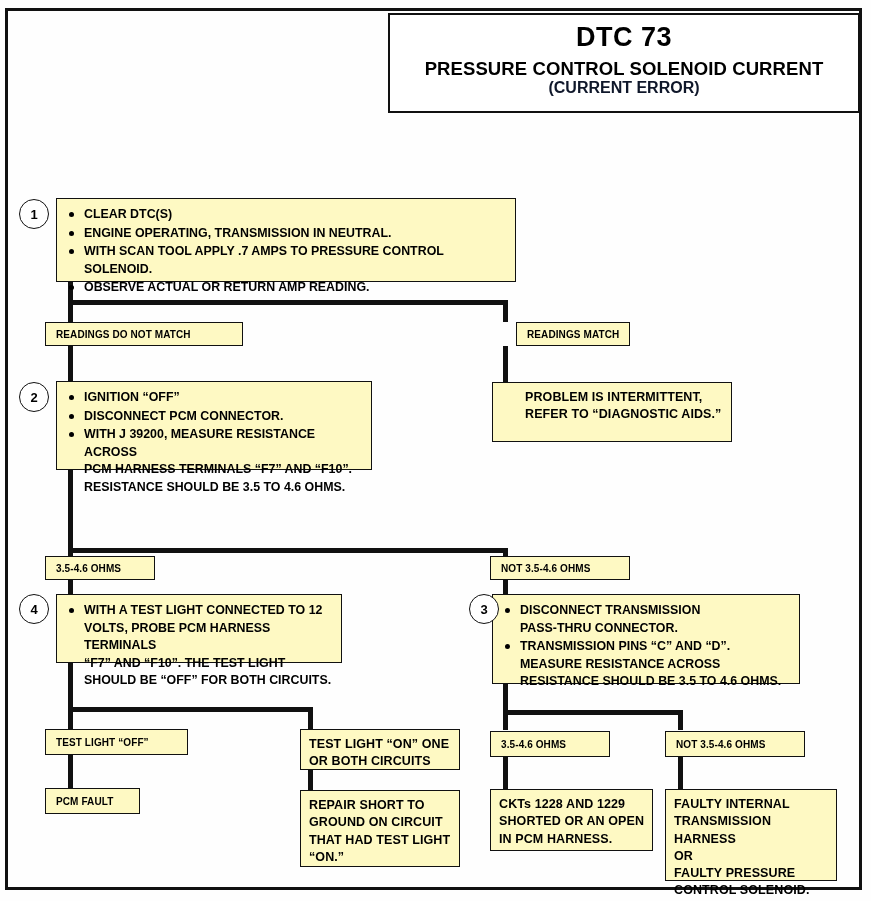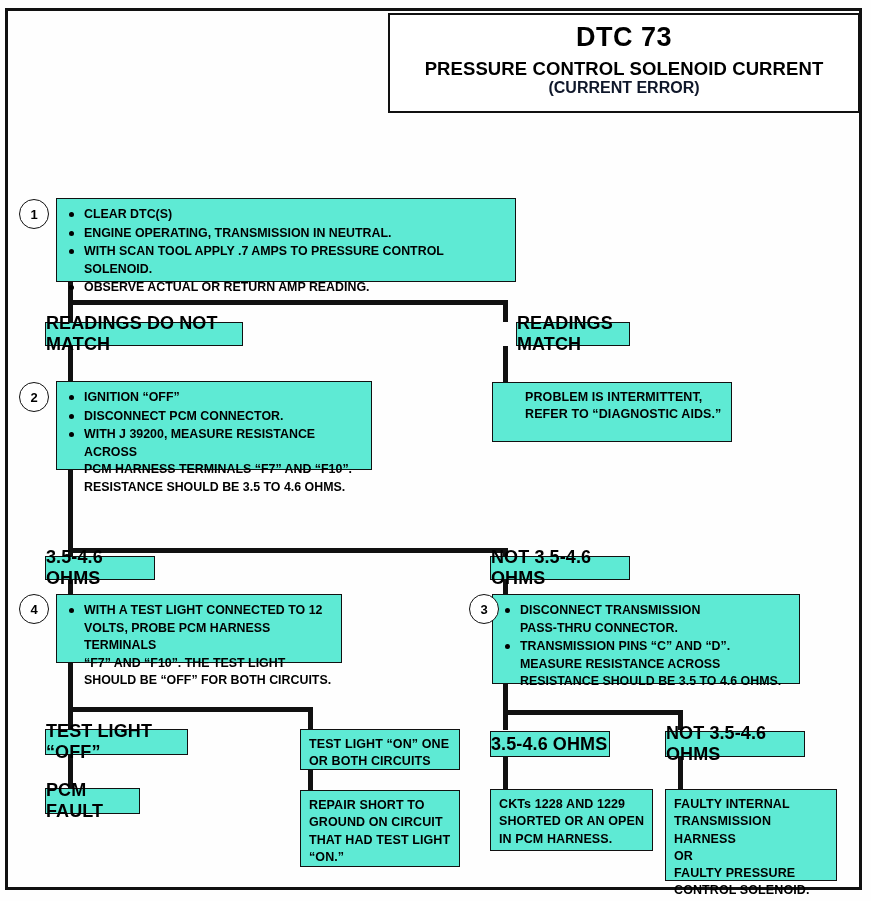--- a/index.html
+++ b/index.html
@@ -59,30 +59,30 @@
     font-size: 16px;
     font-weight: bold;
     line-height: 1.1;
     color: #0f172a;
   }
   
   .box {
     position: absolute;
     border: 1.6px solid #111111;
     box-sizing: border-box;
-    background: #5eead4;
+    background: #fef9c3;
     color: #000000;
     font-weight: bold;
   }
   .label-box {
-    font-size: 18px;
+    font-size: 10px;
     letter-spacing: 0.1px;
     display: flex;
     align-items: center;
-    padding-left: 0;
+    padding-left: 10px;
   }
   .text-box {
     font-size: 12.5px;
     letter-spacing: 0.1px;
     line-height: 1.38;
     padding: 6px 7px 6px 8px;
   }
   .step-box {
     font-size: 12.4px;
     line-height: 1.42;

